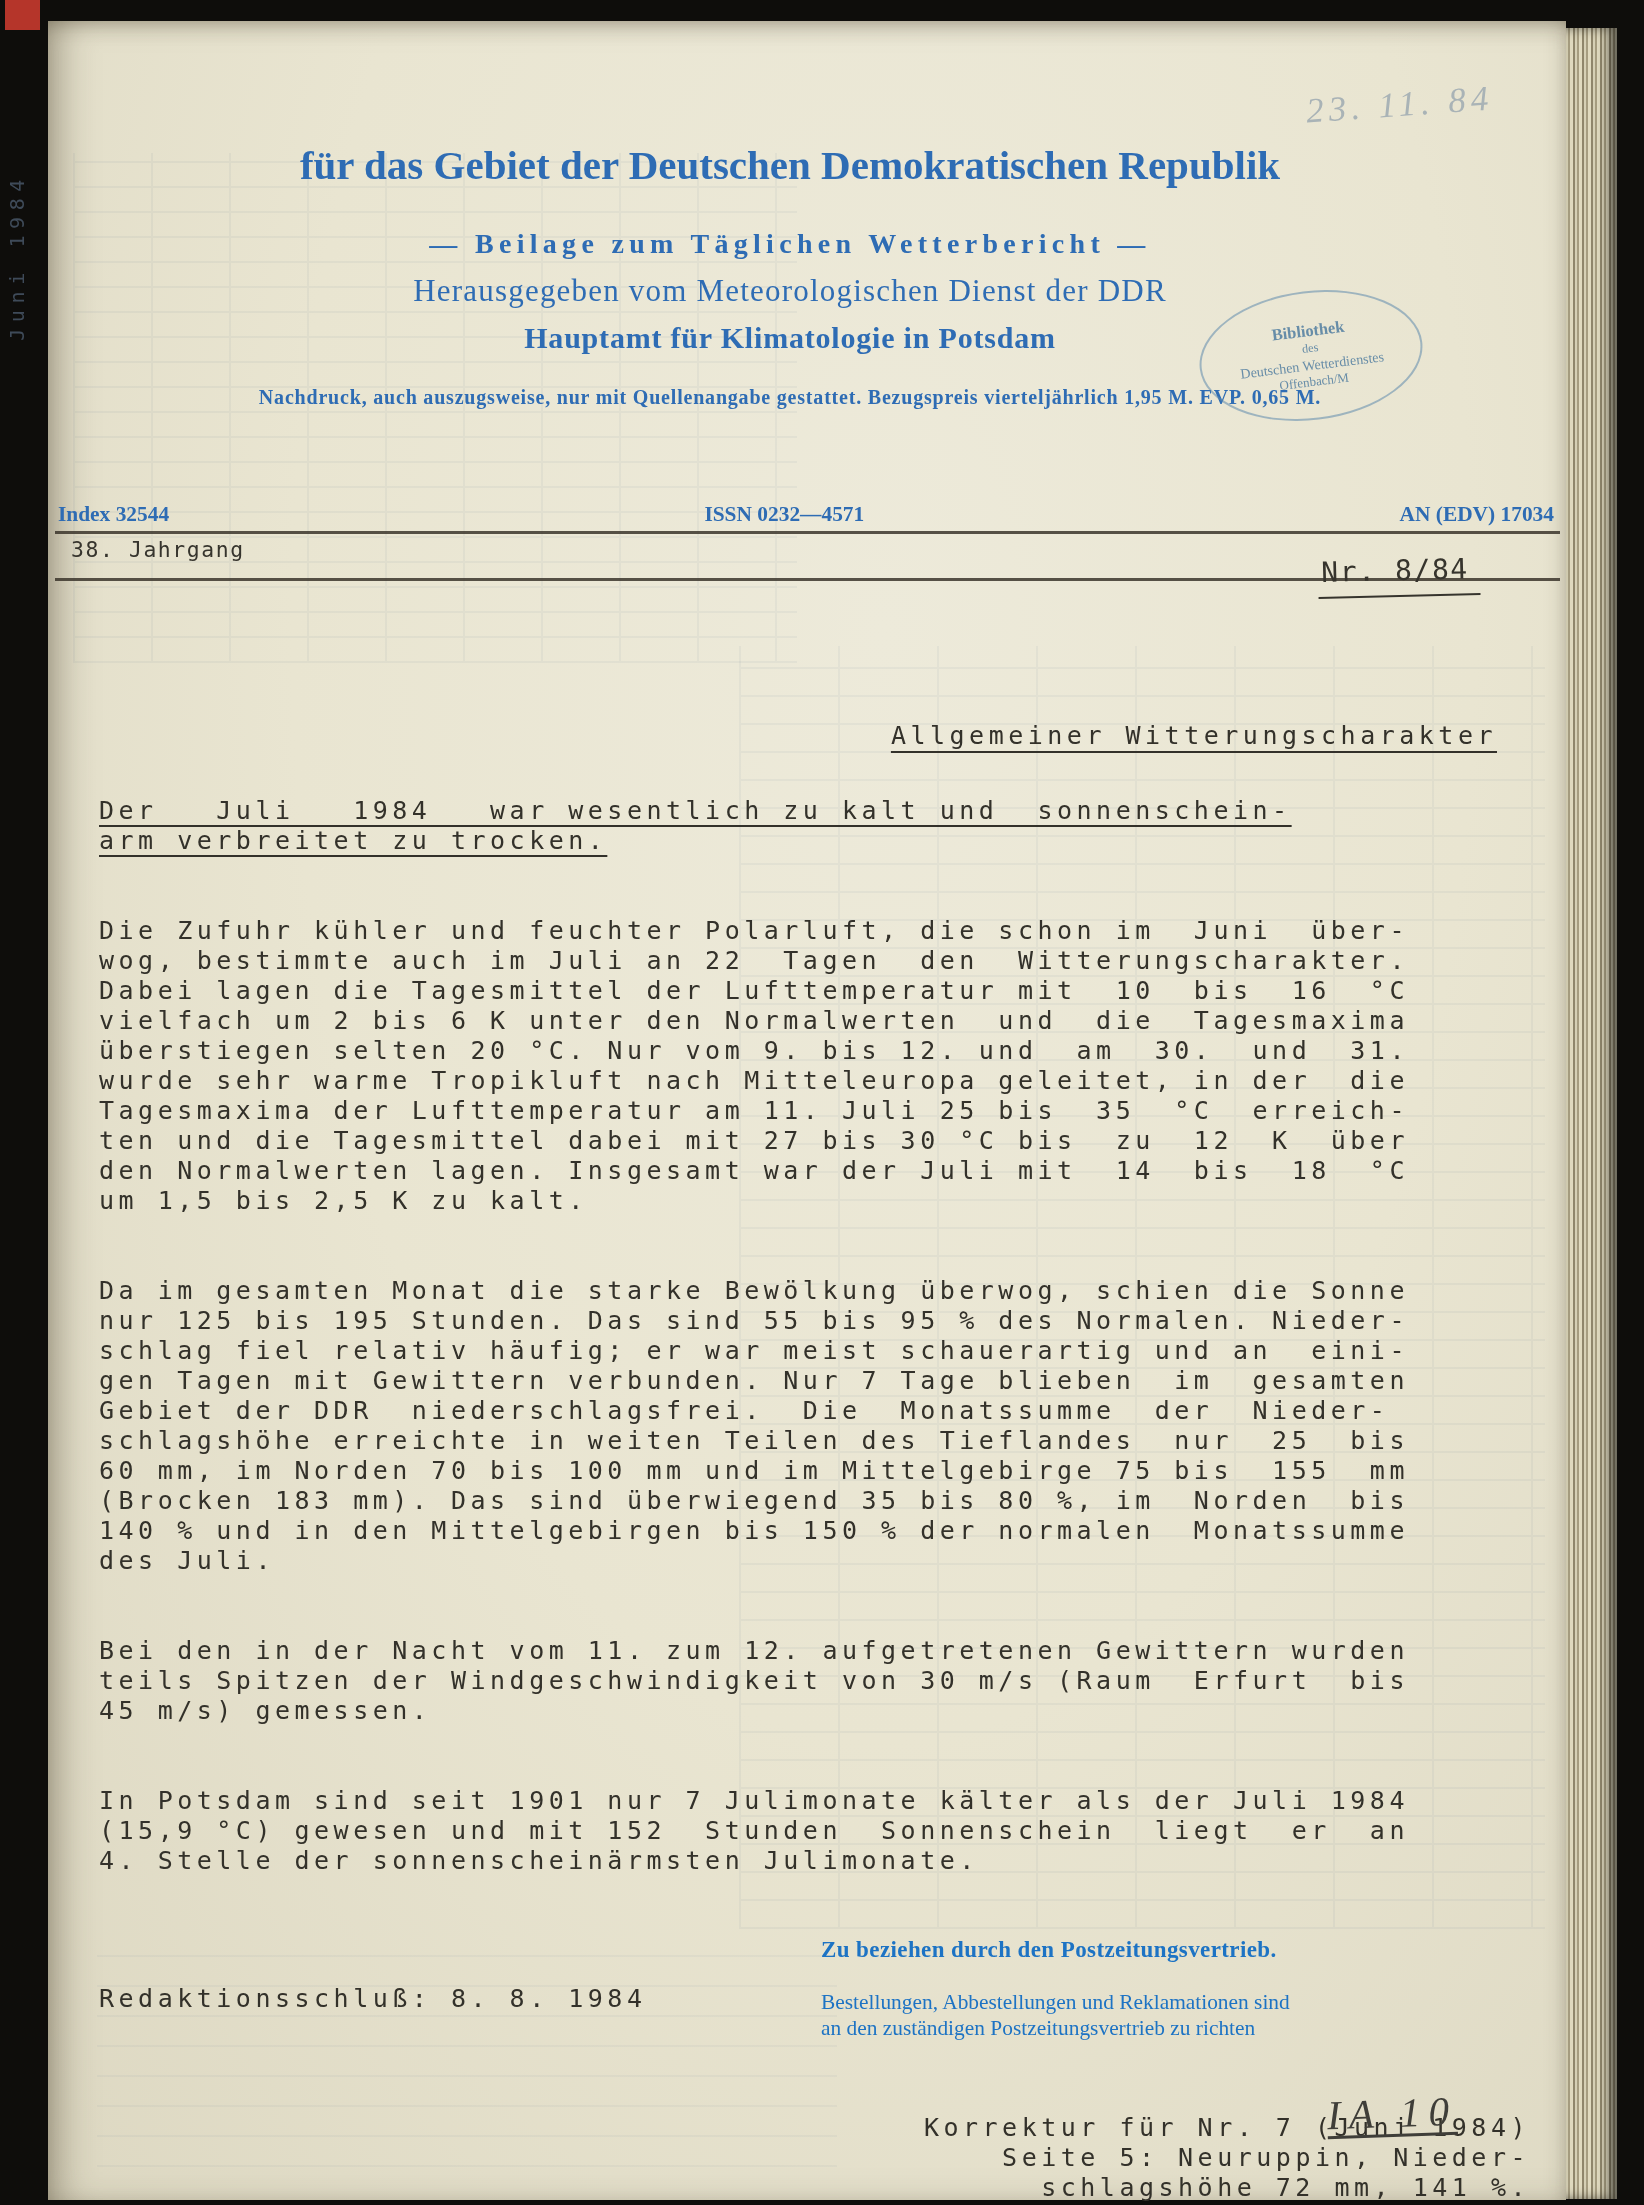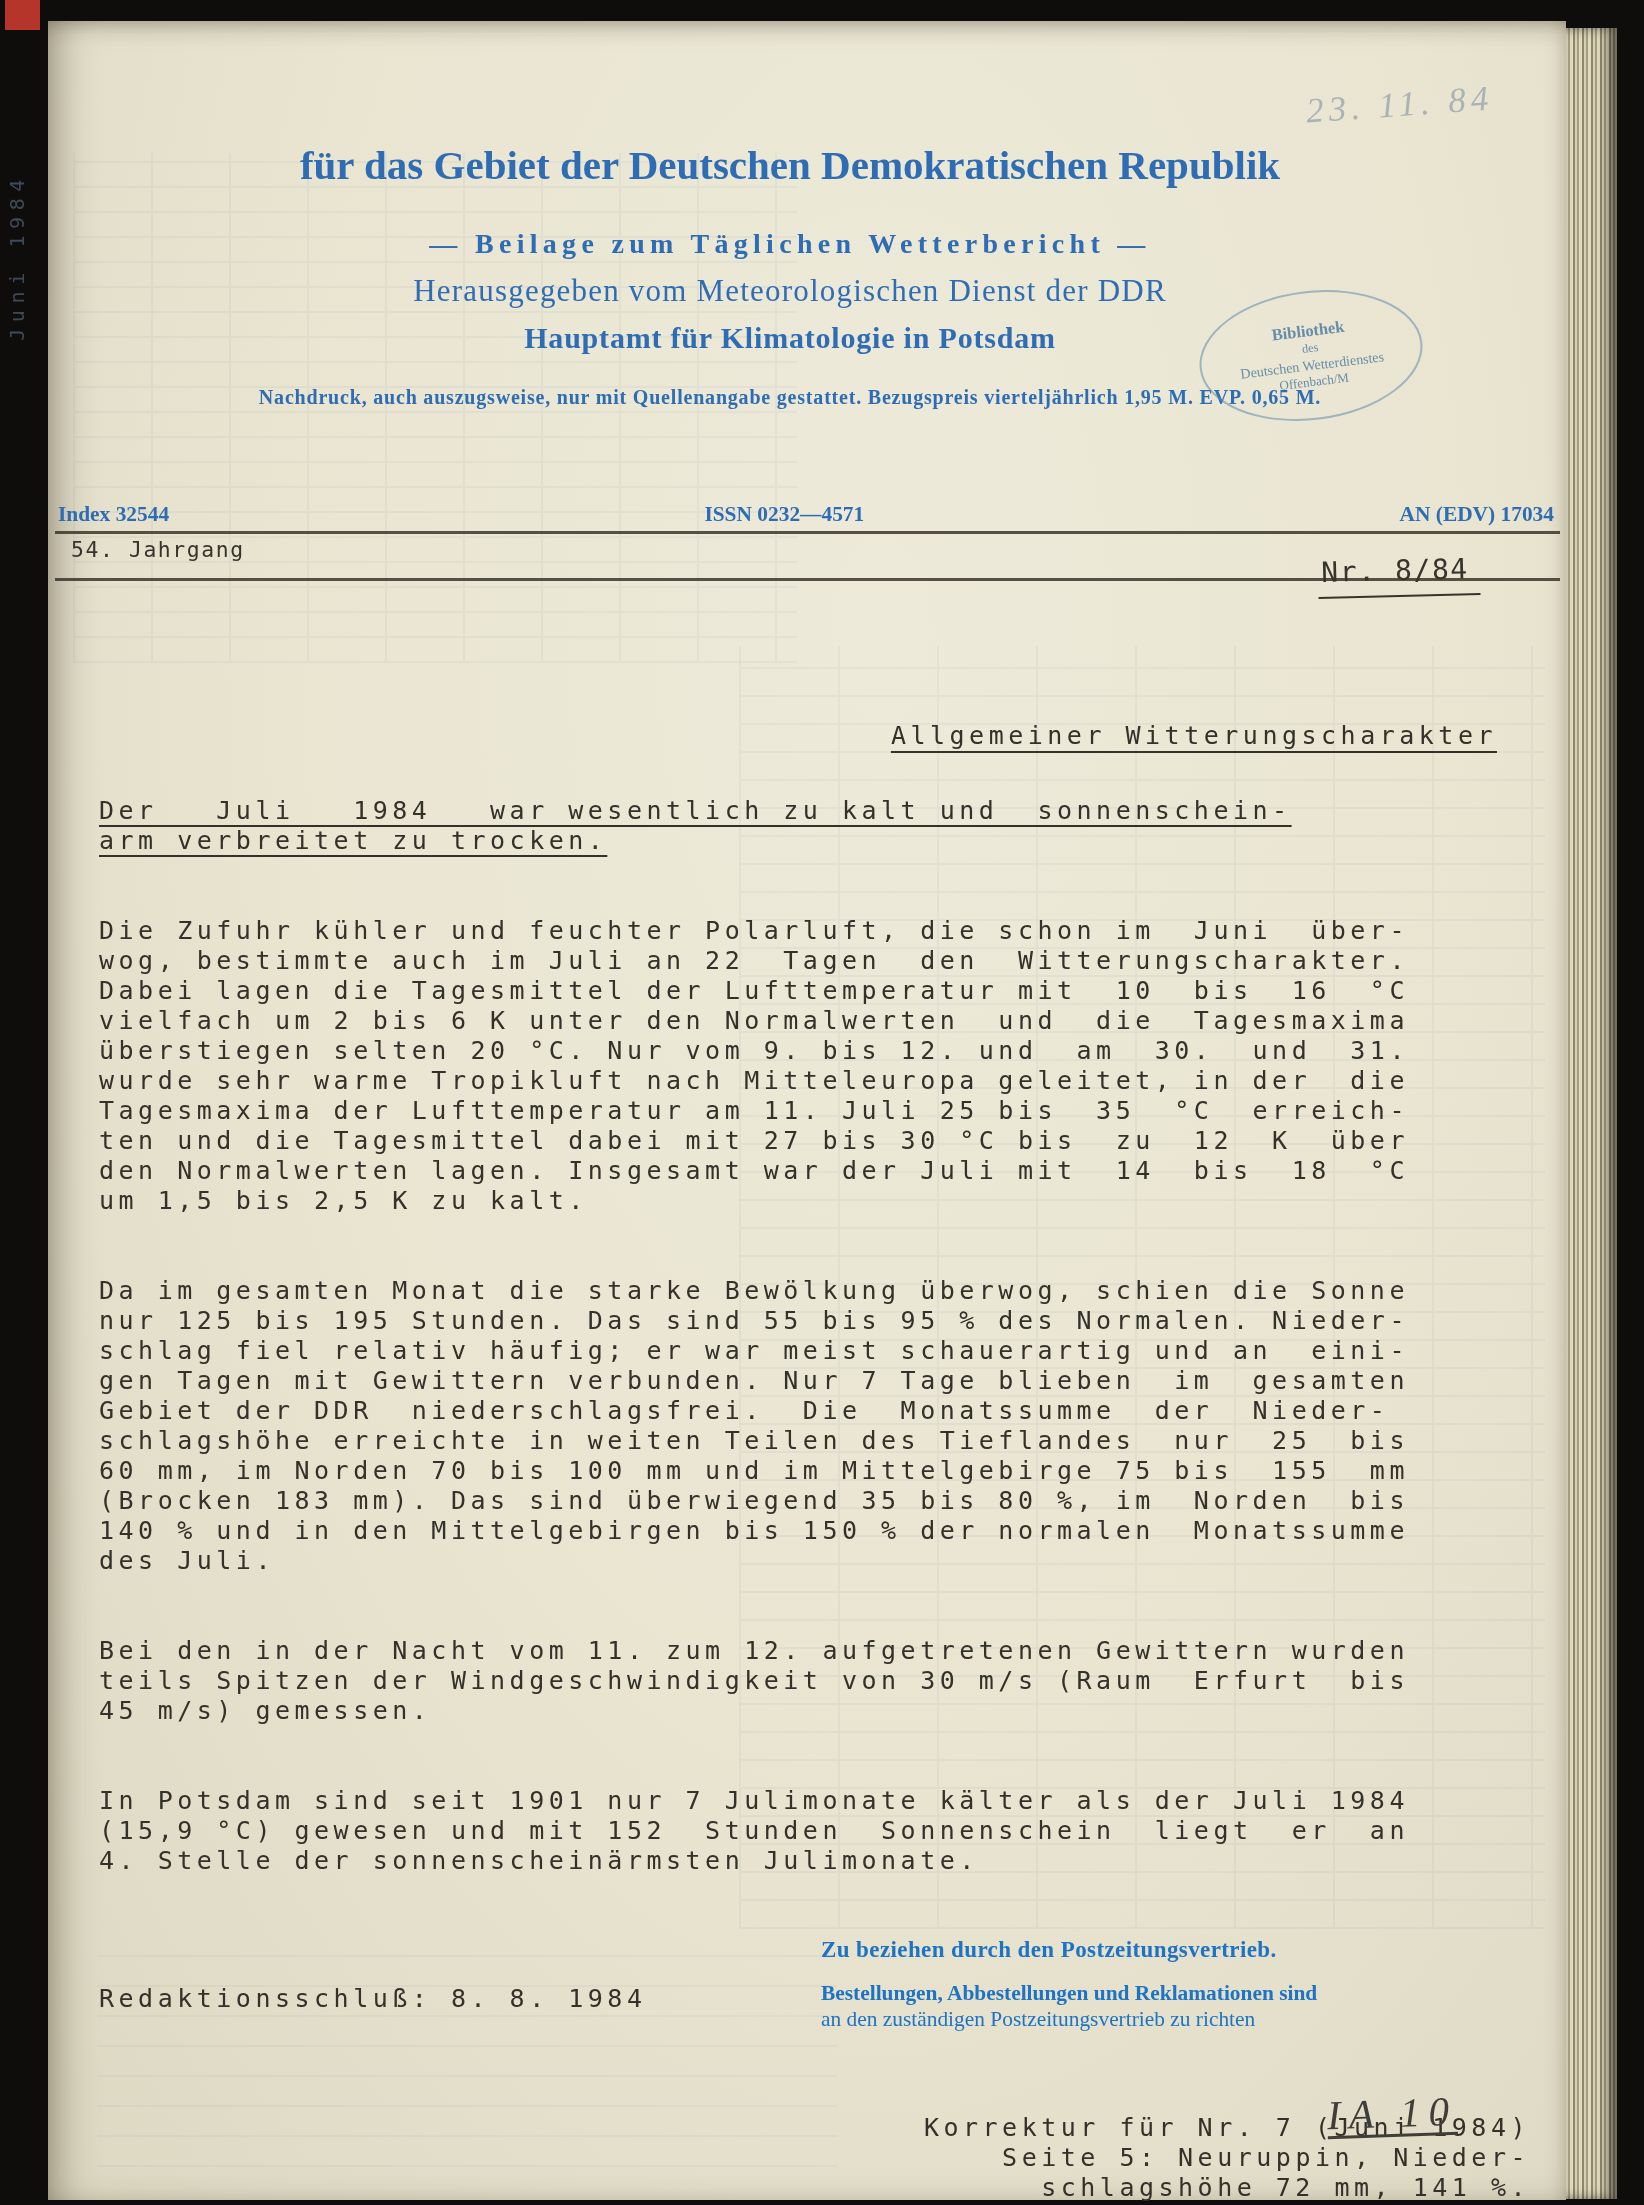--- a/index.html
+++ b/index.html
@@ -93,21 +93,21 @@
     letter-spacing:4.5px;color:#33312a;white-space:pre;
   }
   .lead{
     text-decoration:underline;text-decoration-thickness:1.6px;text-underline-offset:5.8px;
   }
   .redaktion{margin-top:48px;}
   .korrektur{margin-top:39px;text-align:right;}
 
   .footer{position:absolute;left:773px;top:1916px;color:#1d73c4;}
   .footer-line1{font-size:23px;font-weight:bold;letter-spacing:0.4px;}
-  .footer-line2{font-size:21.4px;margin-top:17px;line-height:26px;font-weight:bold;}
+  .footer-line2{font-size:21.4px;margin-top:26px;line-height:26px;}
   .footer-line3{font-size:21.4px;line-height:26px;}
 
   .bottom-mark{
     position:absolute;left:1279px;top:2068px;
     font-style:italic;font-size:41px;letter-spacing:8.2px;color:#3f3e39;
     text-decoration:underline;text-decoration-thickness:2.5px;text-underline-offset:6.6px;
     transform:rotate(-2deg);
   }
 </style>
 </head>
@@ -132,21 +132,21 @@
     <div class="mast-imprint">Nachdruck, auch auszugsweise, nur mit Quellenangabe gestattet. Bezugspreis vierteljährlich 1,95 M. EVP. 0,65 M.</div>
   </div>
 
   <div class="meta-row">
     <span>Index 32544</span>
     <span>ISSN 0232—4571</span>
     <span>AN (EDV) 17034</span>
   </div>
 
   <div class="rule rule1"></div>
-  <div class="volume">54. Jahrgang</div>
+  <div class="volume">38. Jahrgang</div>
   <div class="rule rule2"></div>
   <div class="issue">Nr. 8/84</div>
 
   <div class="stamp">
     <span class="s1">Bibliothek</span>
     <span class="s2">des</span>
     <span class="s3">Deutschen Wetterdienstes</span>
     <span class="s4">Offenbach/M</span>
   </div>
 

